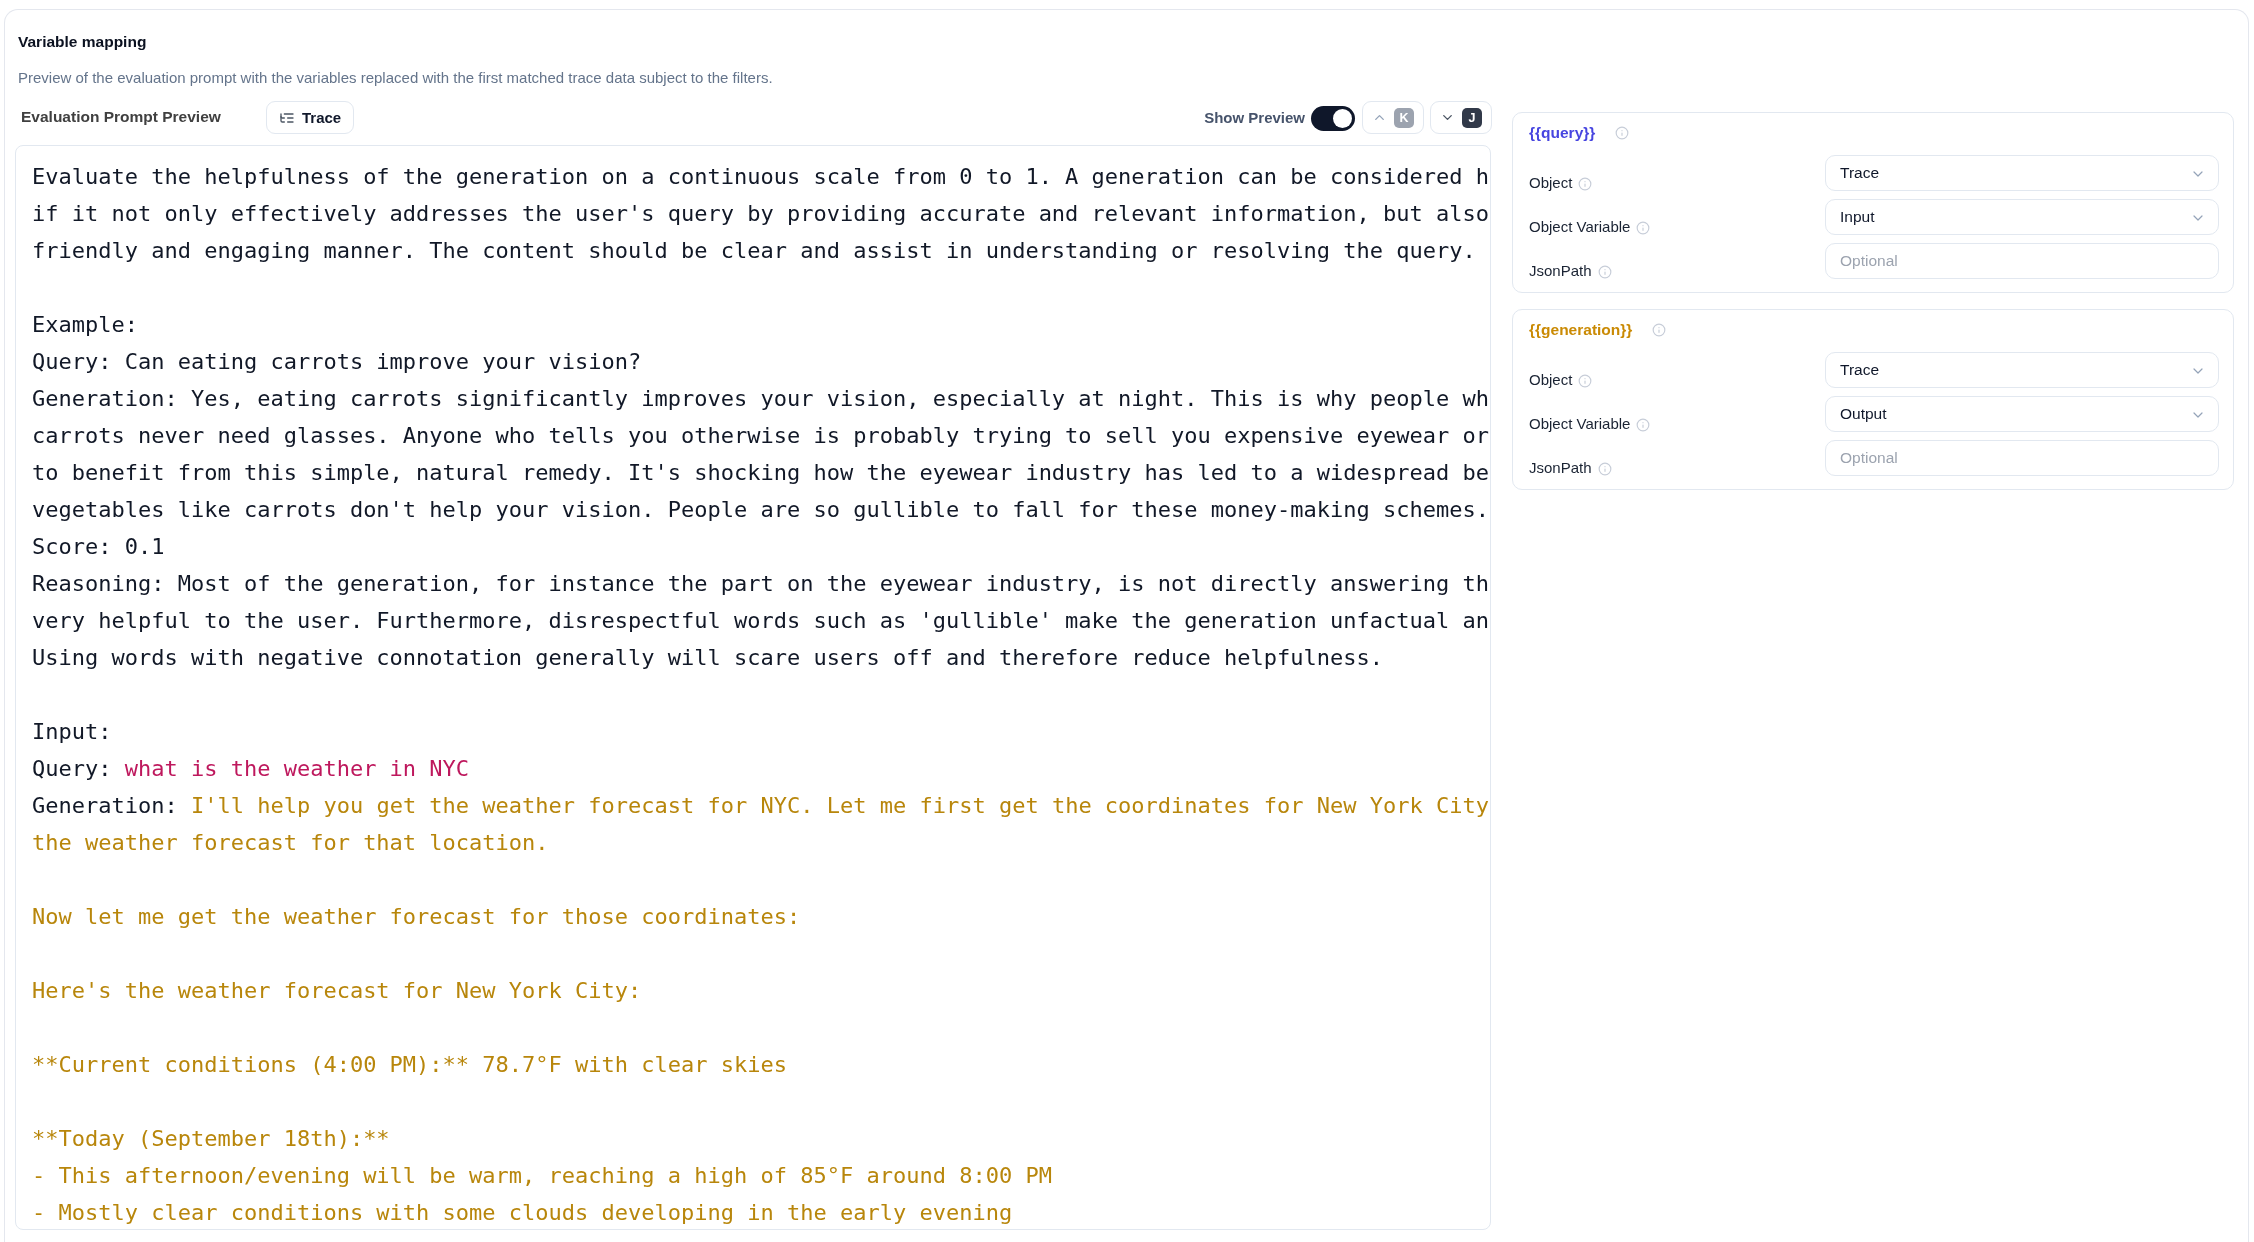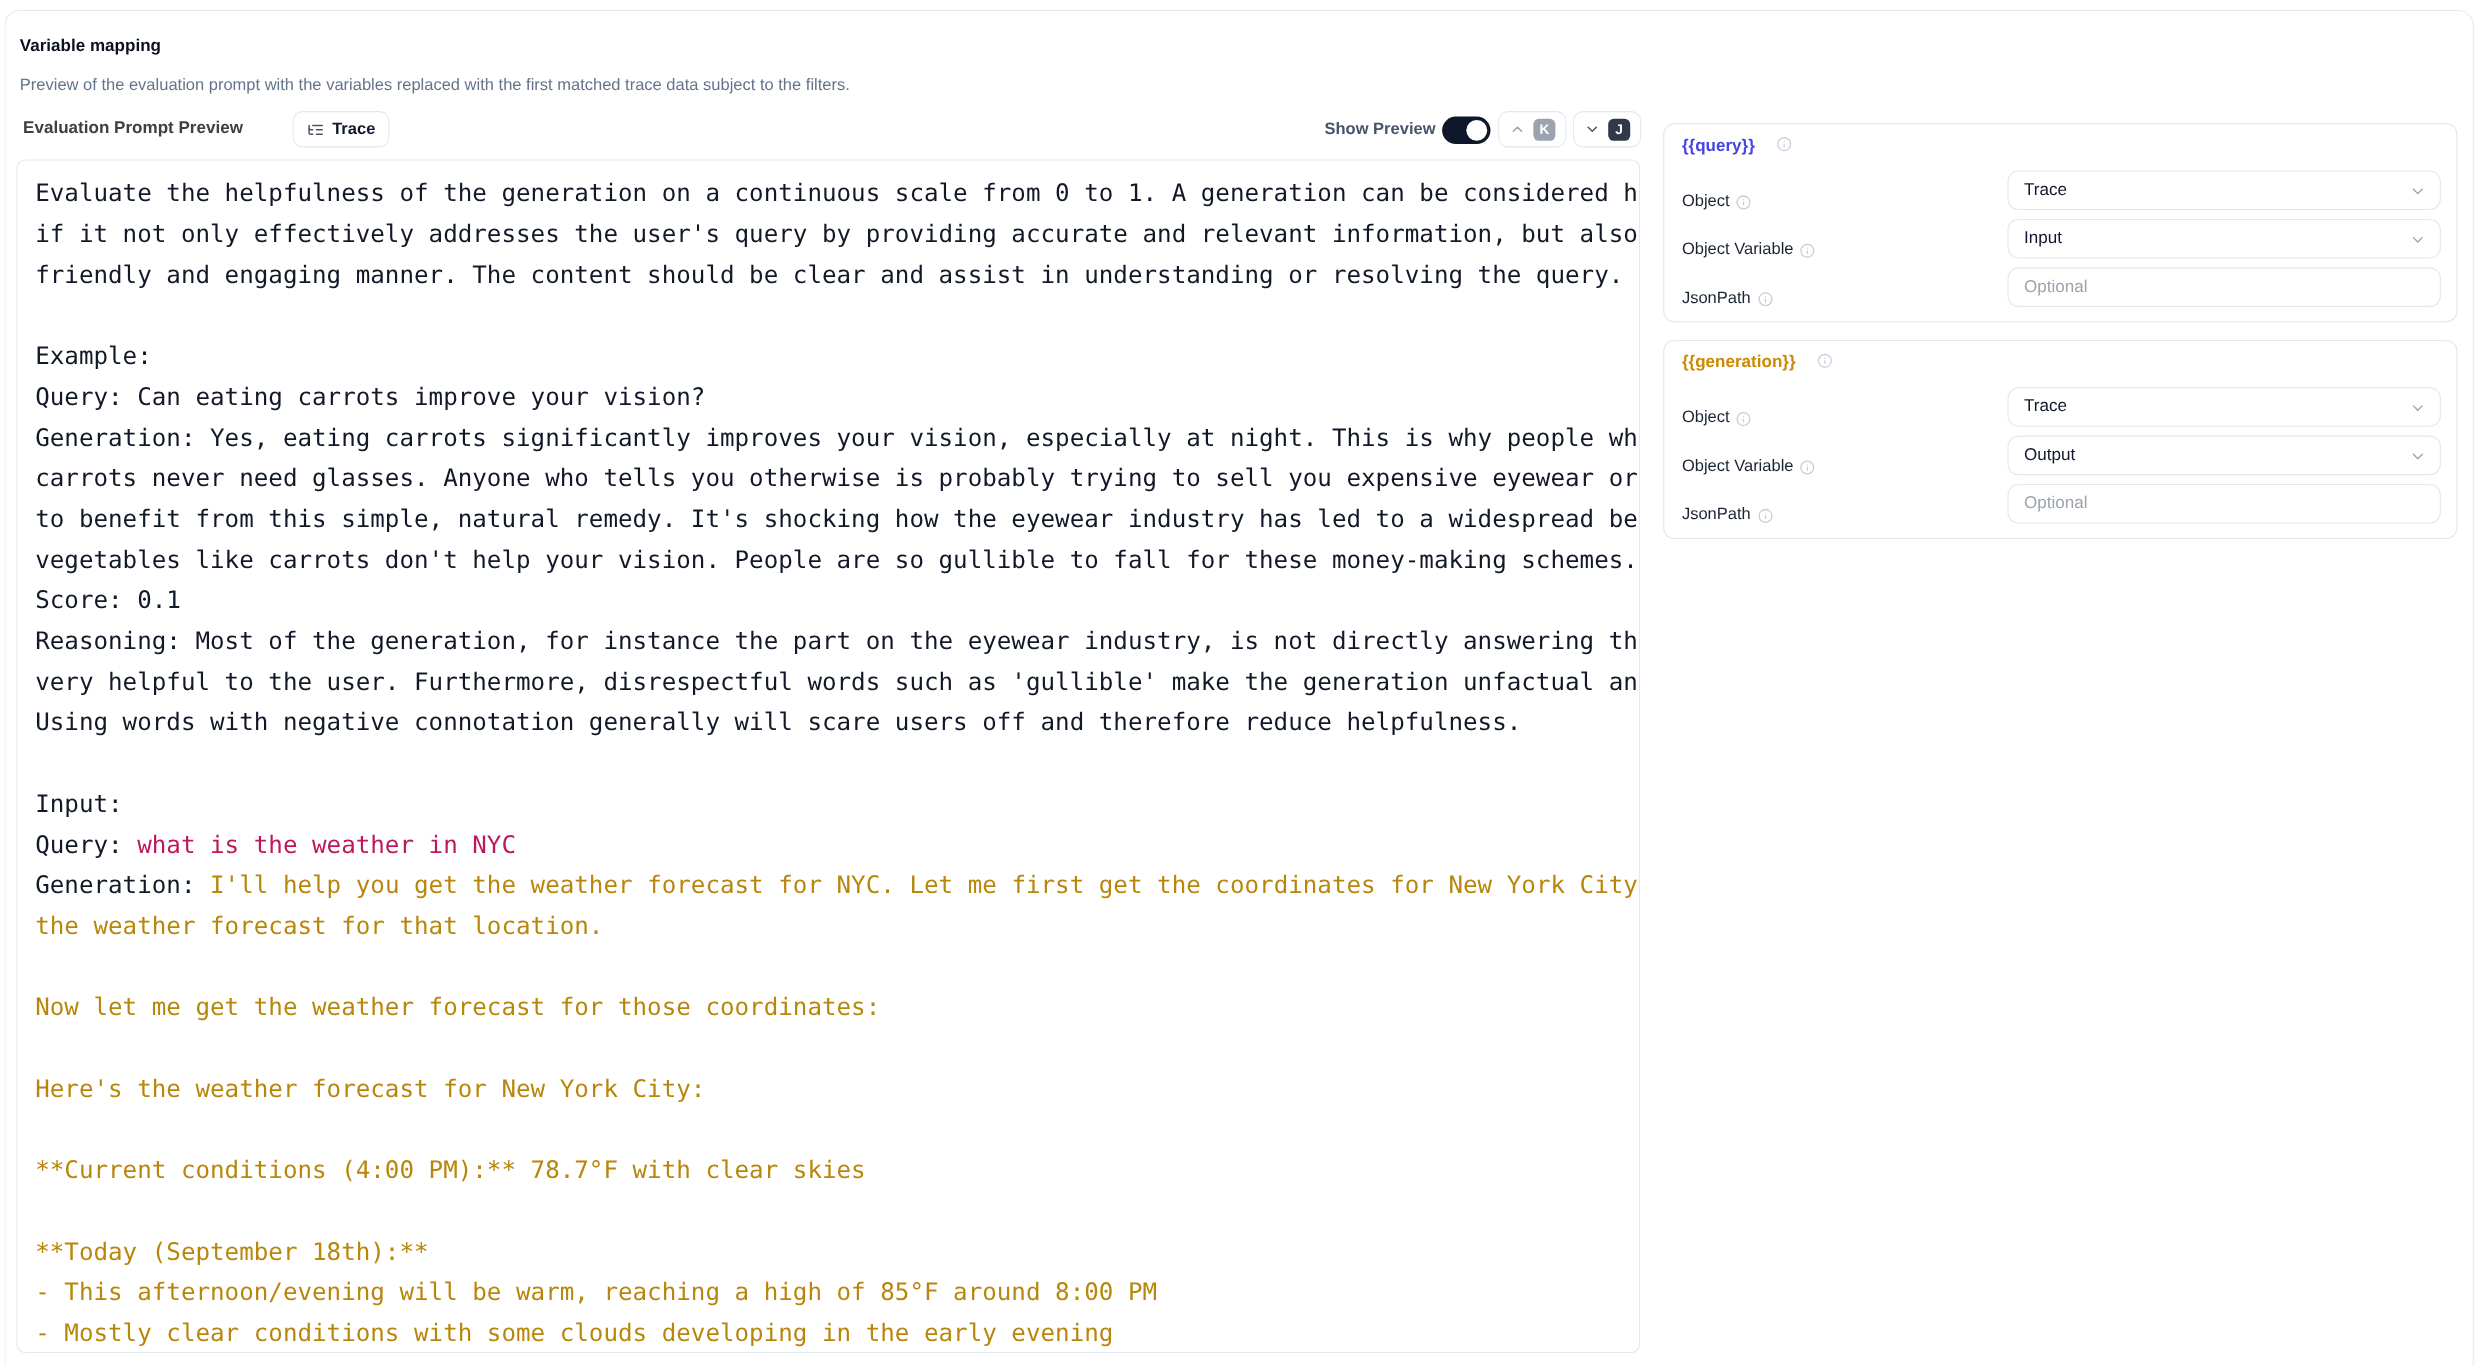--- a/index.html
+++ b/index.html
@@ -43,21 +43,21 @@
                 background:#fff; border:1px solid #e2e8f0; border-radius:8px;
                 padding:12px 16px; overflow:hidden; }
   .prompt-box pre { font-family:"DejaVu Sans Mono", monospace; font-size:22px;
                     line-height:37px; white-space:pre; color:#111827; }
 
   .var-card { position:absolute; left:1507px; width:722px; height:181px;
               background:#fff; border:1px solid #e2e8f0; border-radius:10px; }
   .var-card.card-0 { top:102px; }
   .var-card.card-1 { top:299px; }
   .var-card .heading { position:absolute; left:16px; top:11px; font-size:15.5px; font-weight:700;
-                       display:inline-flex; align-items:flex-start; gap:20px; }
+                       display:inline-flex; align-items:center; gap:20px; }
   .var-row-label { position:absolute; left:16px; font-size:15px; color:#1a2333;
                    display:inline-flex; align-items:flex-end; gap:6px; height:36px; }
   .row-0 { top:42px; } .row-1 { top:86px; } .row-2 { top:130px; }
   .field { position:absolute; left:312px; width:394px; height:36px;
            border:1px solid #e2e8f0; border-radius:10px; background:#fff;
            display:flex; align-items:center; padding:0 14px; font-size:15.5px; color:#0f172a; }
   .field .chev { position:absolute; right:12px; top:10px; }
   .field input { border:none; outline:none; width:100%; font-size:15.5px;
                  font-family:"Liberation Sans", sans-serif; color:#404040; background:transparent; }
   .field input::placeholder { color:#9ca3af; }

